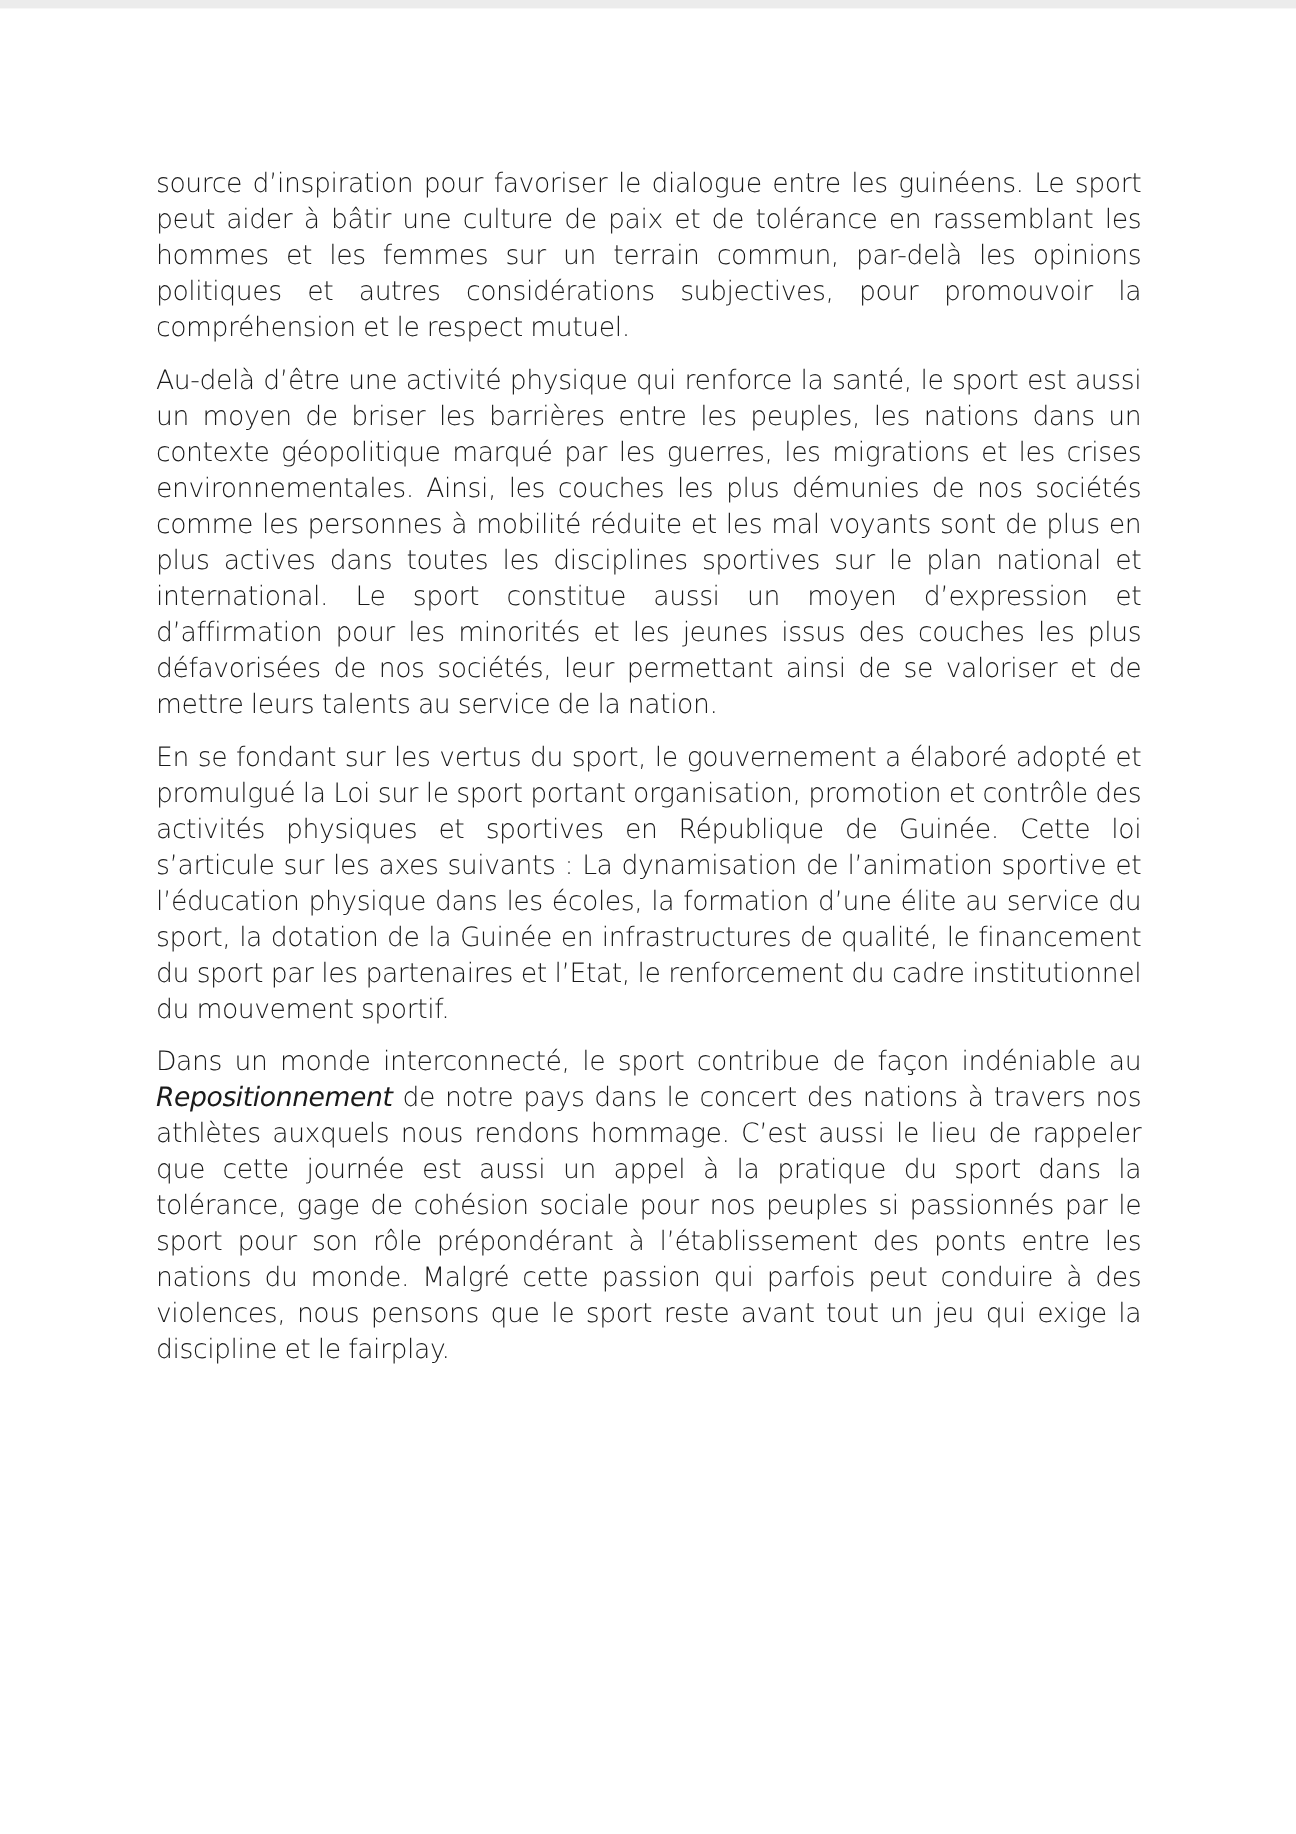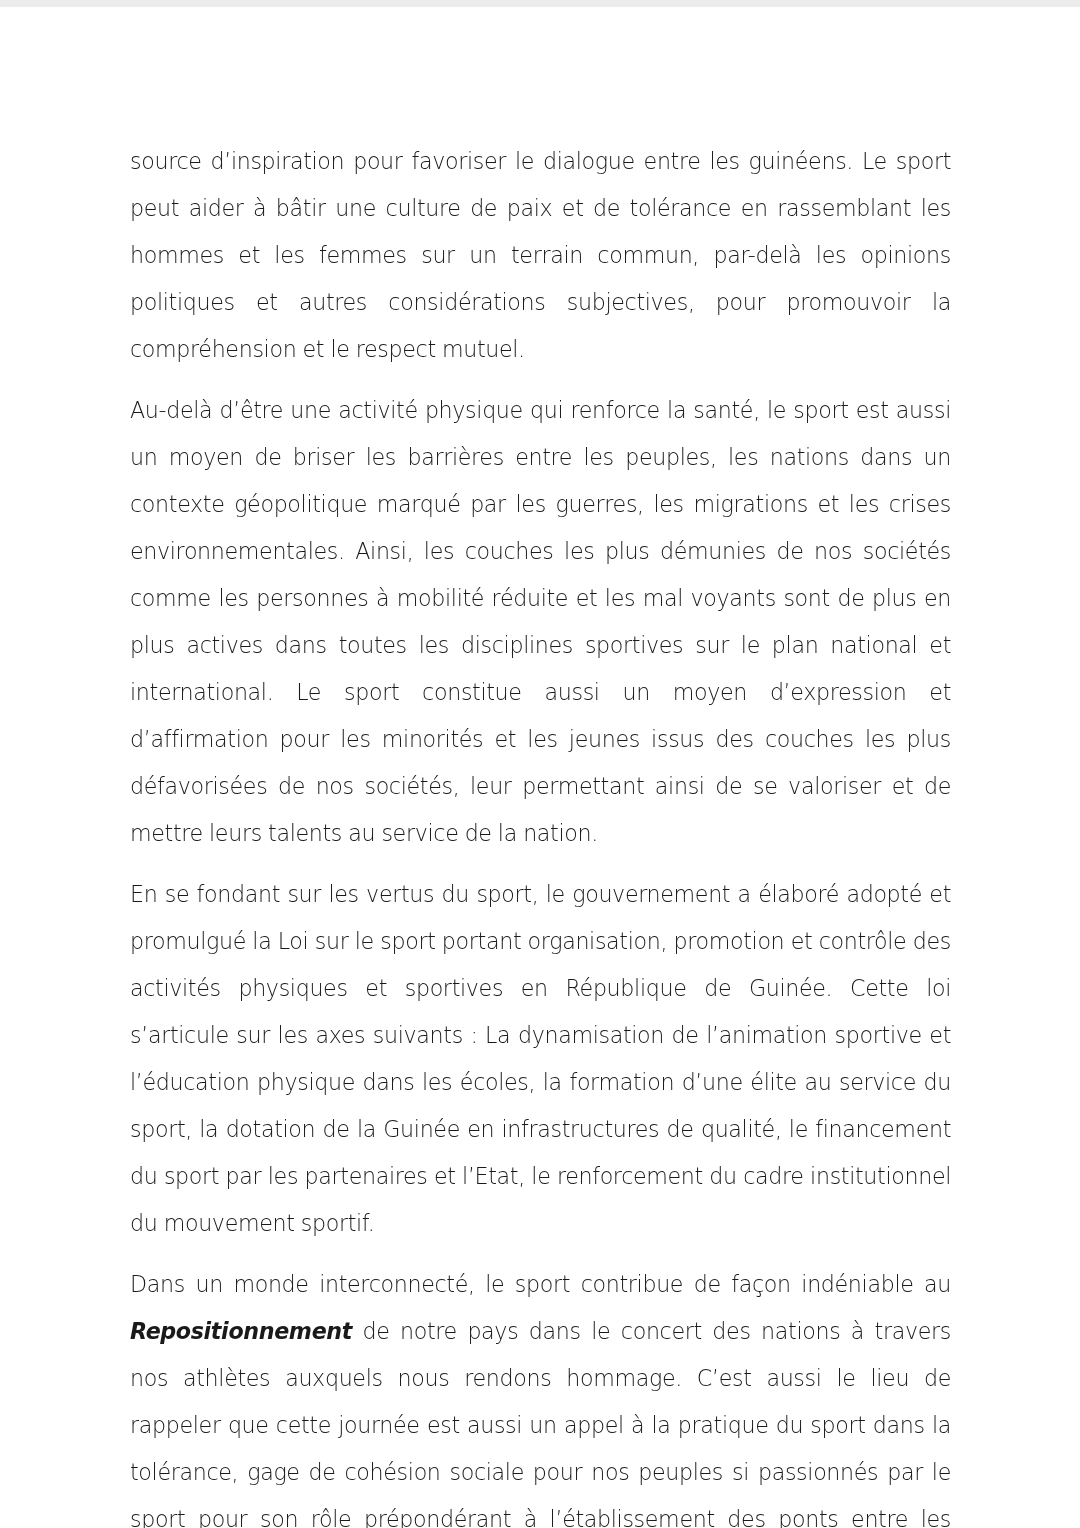--- a/index.html
+++ b/index.html
@@ -25,29 +25,29 @@
     }
     .page {
       position: absolute;
       top: 138px;
       left: 130px;
       width: 821px;
     }
     .paragraph {
       margin: 0 0 14px 0;
       font-size: 22.2px;
-      line-height: 47px;
+      line-height: 30px;
       text-align: justify;
       text-align-last: left;
       letter-spacing: -0.35px;
       word-spacing: -0.5px;
       font-weight: 300;
     }
     .emph {
-      font-weight: bold;
+      font-weight: normal;
       font-style: italic;
     }
   </style>
 </head>
 <body>
 
 <div class="top-strip"></div>
 
 <div class="page">
   <p class="paragraph">source d’inspiration pour favoriser le dialogue entre les guinéens. Le sport peut aider à bâtir une culture de paix et de tolérance en rassemblant les hommes et les femmes sur un terrain commun, par-delà les opinions politiques et autres considérations subjectives, pour promouvoir la compréhension et le respect mutuel.</p>

